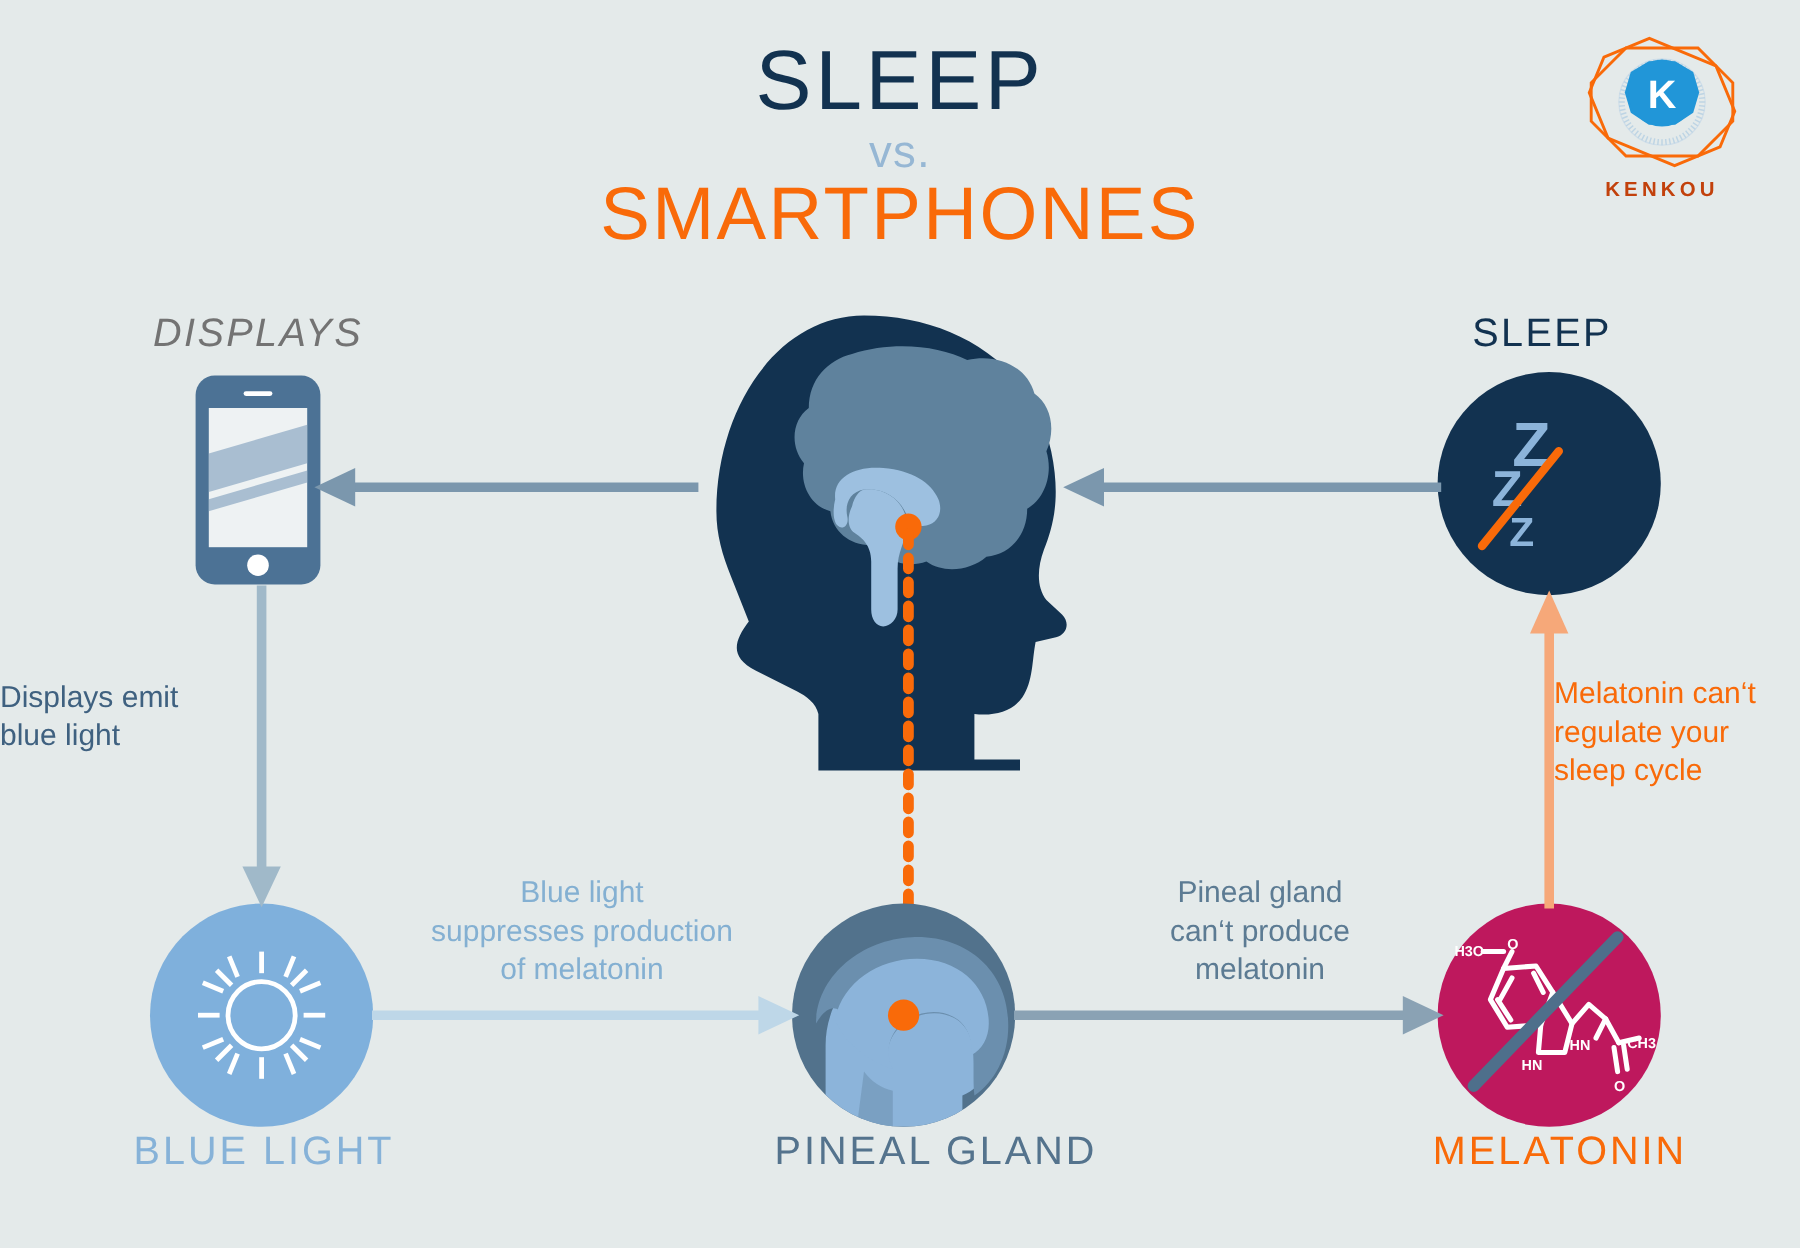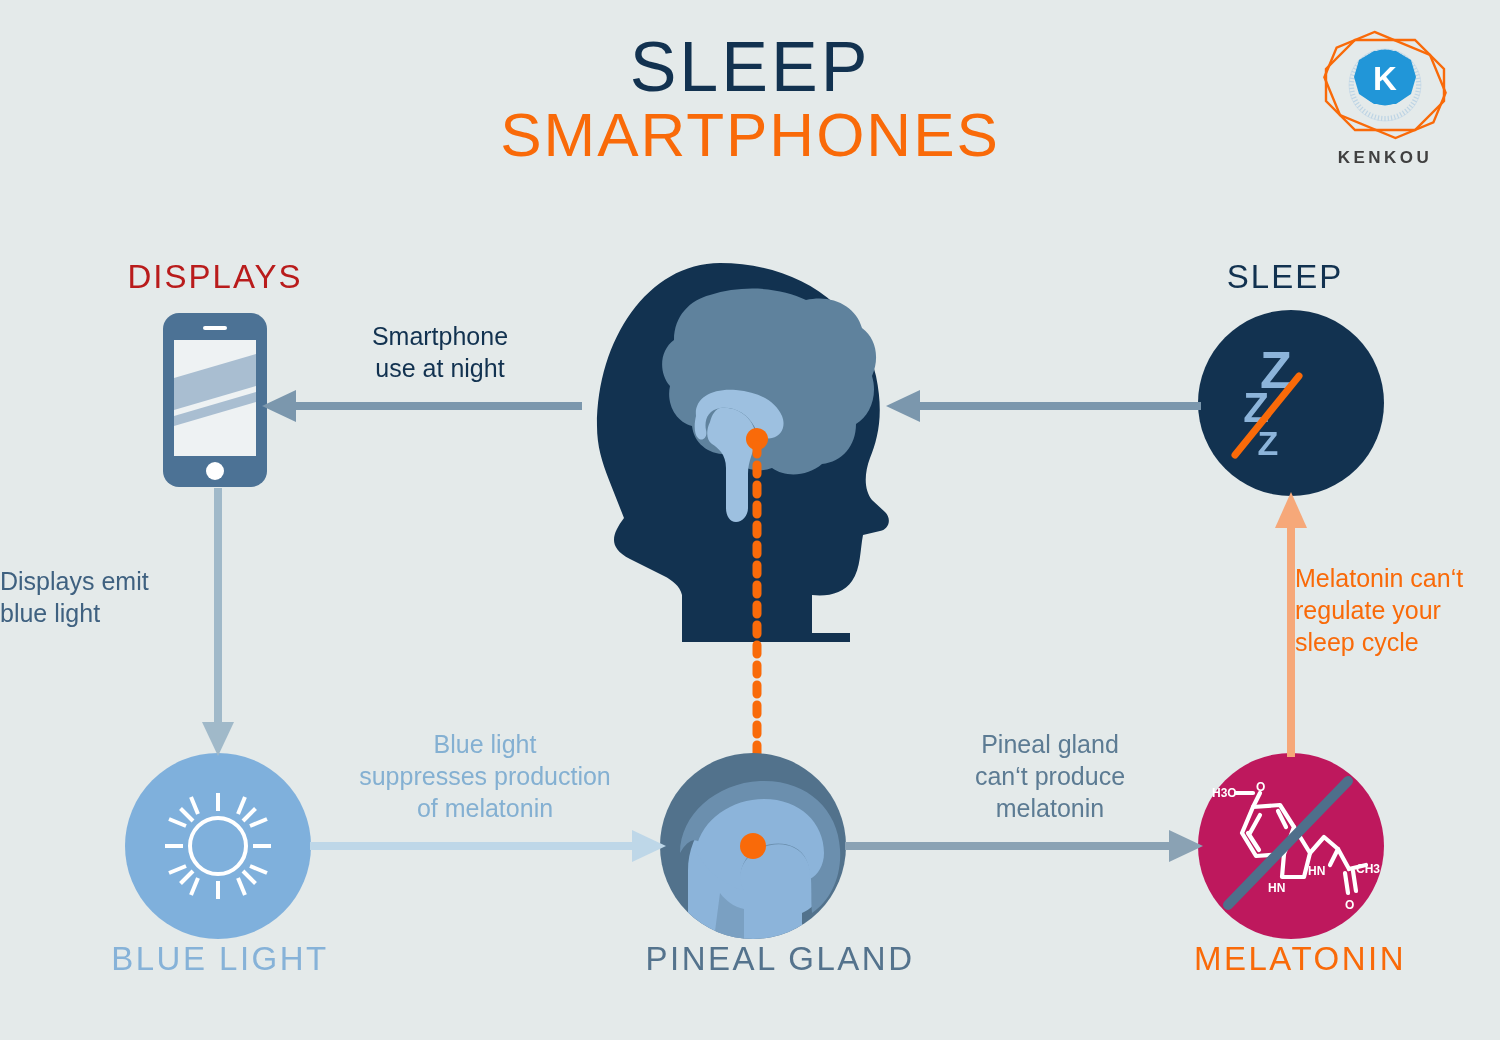--- a/index.html
+++ b/index.html
@@ -56,32 +56,33 @@
     right: 40px; top: 24px;
     width: 150px;
     text-align: center;
   }
   #logo-word {
     display: block;
     margin-top: 2px;
     font-size: 17px;
     font-weight: 700;
     letter-spacing: 3.5px;
-    color: #404040;
+    color: #c2410c;
   }
 
   
   .section-header {
     font-size: 33px;
     letter-spacing: 2px;
     white-space: nowrap;
   }
   #hdr-displays {
     left: 0; top: 258px; width: 430px; text-align: center;
-    color: #b91c1c;
+    color: #737373;
+    font-style: italic;
   }
   #hdr-sleep {
     right: 0; top: 258px; width: 430px; text-align: center;
     color: #123250;
   }
 
   
   .bottom-label {
     font-size: 33px;
     letter-spacing: 2.5px;
@@ -110,20 +111,21 @@
 
   svg { display: block; overflow: visible; }
 </style>
 </head>
 <body>
 
 <div id="stage">
 
   <div id="title-block" class="abs">
     <span id="title-sleep">SLEEP</span>
+    <span id="title-vs">vs.</span>
     <span id="title-smartphones">SMARTPHONES</span>
   </div>
 
   <div id="logo-wrap" class="abs">
     <svg width="150" height="122" viewBox="0 0 150 122">
 
       <g fill="none" stroke="#f96a09" stroke-width="2.4">
         <polygon points="45,16 105,16 134,45 134,77 105,106 45,106 16,77 16,45"></polygon>
         <g transform="rotate(22.5 75 61)">
           <polygon points="45,16 105,16 134,45 134,77 105,106 45,106 16,77 16,45"></polygon>
@@ -372,22 +374,20 @@
   <svg class="abs" style="left:845px; top:828px;" width="358" height="36">
     <line x1="0" y1="18" x2="328" y2="18" stroke="#8aa2b4" stroke-width="8"></line>
     <polygon points="358,18 324,2 324,34" fill="#8aa2b4"></polygon>
   </svg>
 
   <svg class="abs" style="left:1273px; top:492px;" width="36" height="265">
     <line x1="18" y1="28" x2="18" y2="265" stroke="#f6a879" stroke-width="8"></line>
     <polygon points="18,0 2,36 34,36" fill="#f6a879"></polygon>
   </svg>
 
-  <div id="cap-smartphone-night" class="abs caption">Smartphone
-use at night</div>
   <div id="cap-displays-emit" class="abs caption">Displays emit
 blue light</div>
   <div id="cap-melatonin-cant" class="abs caption">Melatonin can‘t
 regulate your
 sleep cycle</div>
   <div id="cap-blue-suppresses" class="abs caption">Blue light
 suppresses production
 of melatonin</div>
   <div id="cap-pineal-cant" class="abs caption">Pineal gland
 can‘t produce

